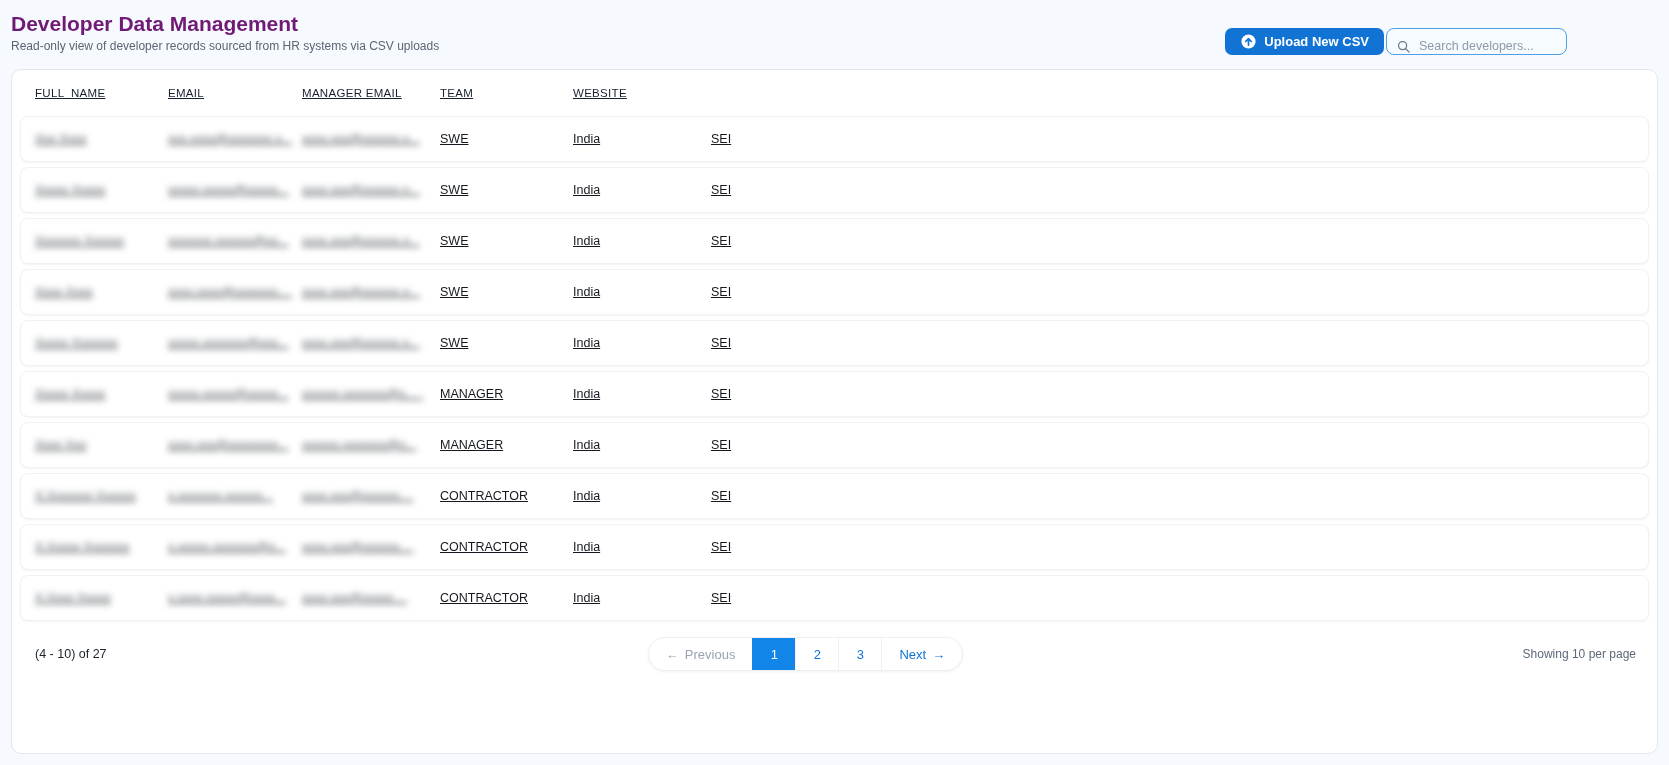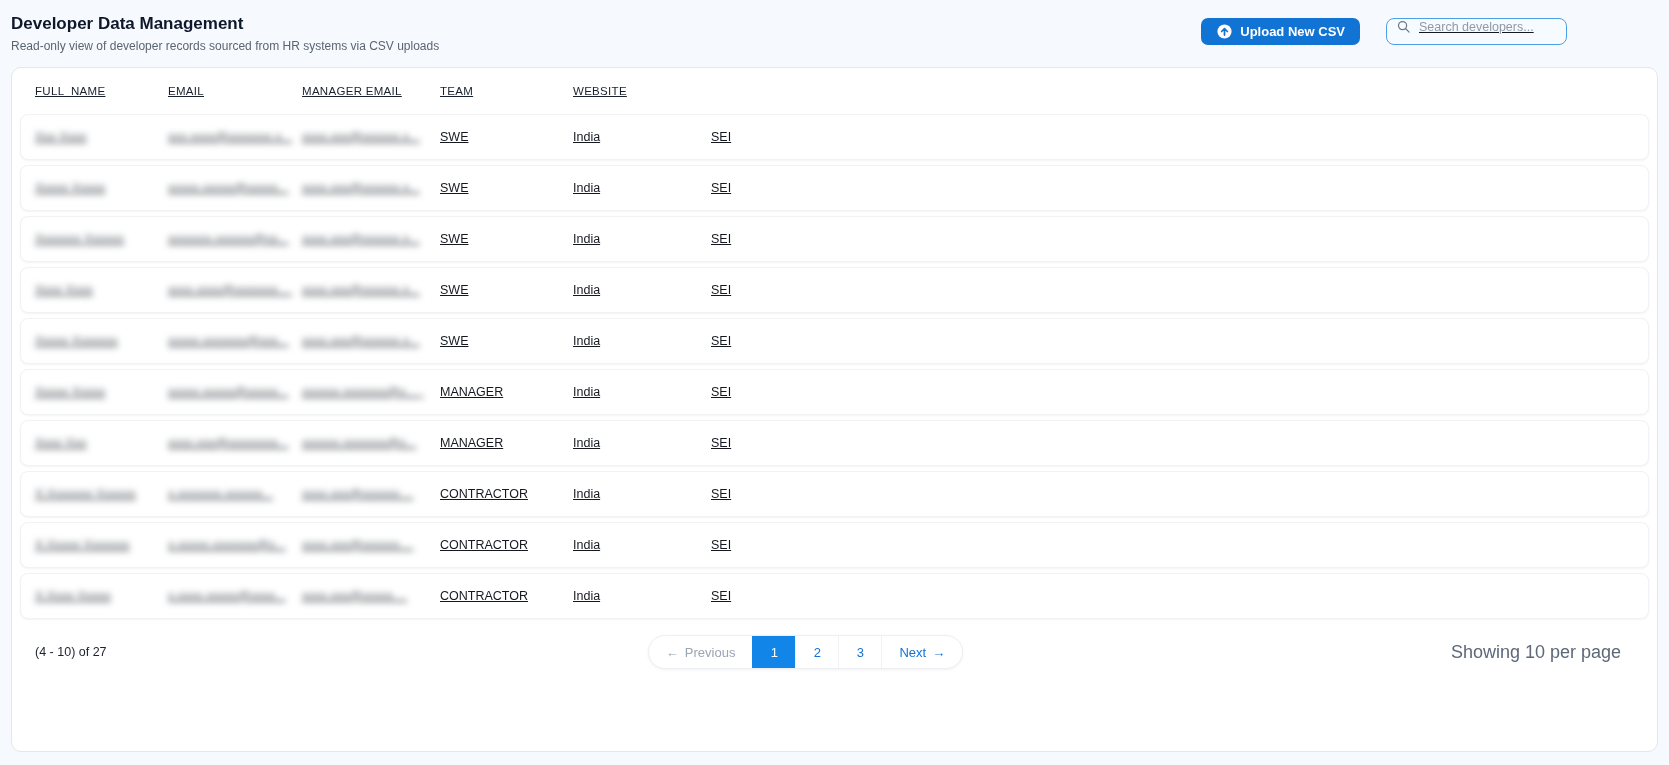--- a/index.html
+++ b/index.html
@@ -7,32 +7,32 @@
     width:1669px; height:765px;
     background:#f6f9fd;
     font-family:"Liberation Sans", sans-serif;
     color:#15191f;
     overflow:hidden;
   }
   .page { padding:0 11px; }
 
   
   .topbar { display:flex; justify-content:space-between; align-items:flex-start; padding-top:14px; padding-right:91px; }
-  .title { font-size:17px; font-weight:700; color:#0f172a; line-height:20px; }
+  .title { font-size:21px; font-weight:700; color:#701a75; line-height:20px; }
   .subtitle { font-size:12px; color:#5b6572; margin-top:5px; }
-  .controls { display:flex; gap:26px; align-items:center; margin-top:4px; }
+  .controls { display:flex; gap:2px; align-items:center; margin-top:14px; }
   .btn-upload {
     height:27px; background:#1173d4; color:#ffffff; border:none; border-radius:7px;
     font-family:"Liberation Sans",sans-serif; font-weight:700; font-size:13px;
     display:flex; align-items:center; gap:7px; padding:0 15px; cursor:pointer;
   }
   .search {
     height:27px; width:181px; box-sizing:border-box;
     border:1.5px solid #4d9fe6; background:#f6fbff; border-radius:8px;
-    display:flex; align-items:flex-start; gap:6px; padding:0 9px;text-decoration:underline;
+    display:flex; align-items:flex-end; gap:6px; padding:0 9px;
   }
   .search input {
     border:none; background:transparent; outline:none; width:100%;
     font-family:"Liberation Sans",sans-serif; font-size:12.5px; color:#333a44;
   }
   .search input::placeholder { color:#8f99a8; }
 
   
   .card {
     margin-top:14px; background:#ffffff; border:1px solid #e3e6eb; border-radius:10px;
@@ -53,21 +53,21 @@
     background:#ffffff; border:1px solid #f0f2f4; border-radius:8px;
     box-shadow:0 1px 2px rgba(20,30,50,0.05);
     font-size:12.5px; color:#15191f;
   }
   .cell { white-space:nowrap; overflow:hidden; }
   .blur { filter:blur(3px); color:#565c64; }
 
   
   .tfoot { display:flex; align-items:center; justify-content:space-between; margin-top:16px; padding:0 13px 0 15px; }
   .range { font-size:12.5px; color:#1c222b; min-width:200px; }
-  .per-page { font-size:18px; color:#5d6878; min-width:200px; text-align:center; }
+  .per-page { font-size:12px; color:#5d6878; min-width:200px; text-align:right; }
   .pagination {
     display:flex; align-items:stretch; height:34px; box-sizing:border-box;
     background:#ffffff; border:1px solid #edeff3; border-radius:17px;
     box-shadow:0 1px 3px rgba(0,0,0,0.06); overflow:hidden;
     transform:translateX(-30px);
     font-size:13px;
   }
   .pg-prev { display:flex; align-items:center; gap:6px; padding:0 17px; color:#9aa4b2; cursor:default; }
   .pg-num {
     width:42px; display:flex; align-items:center; justify-content:center;

